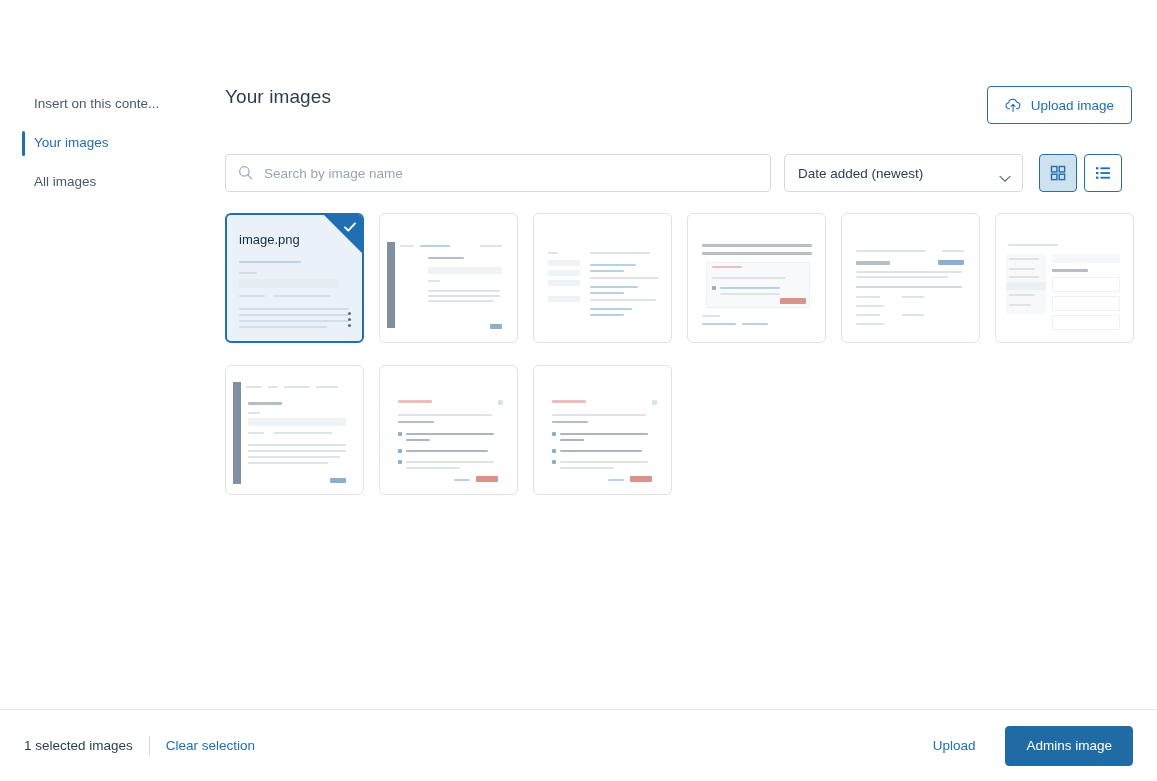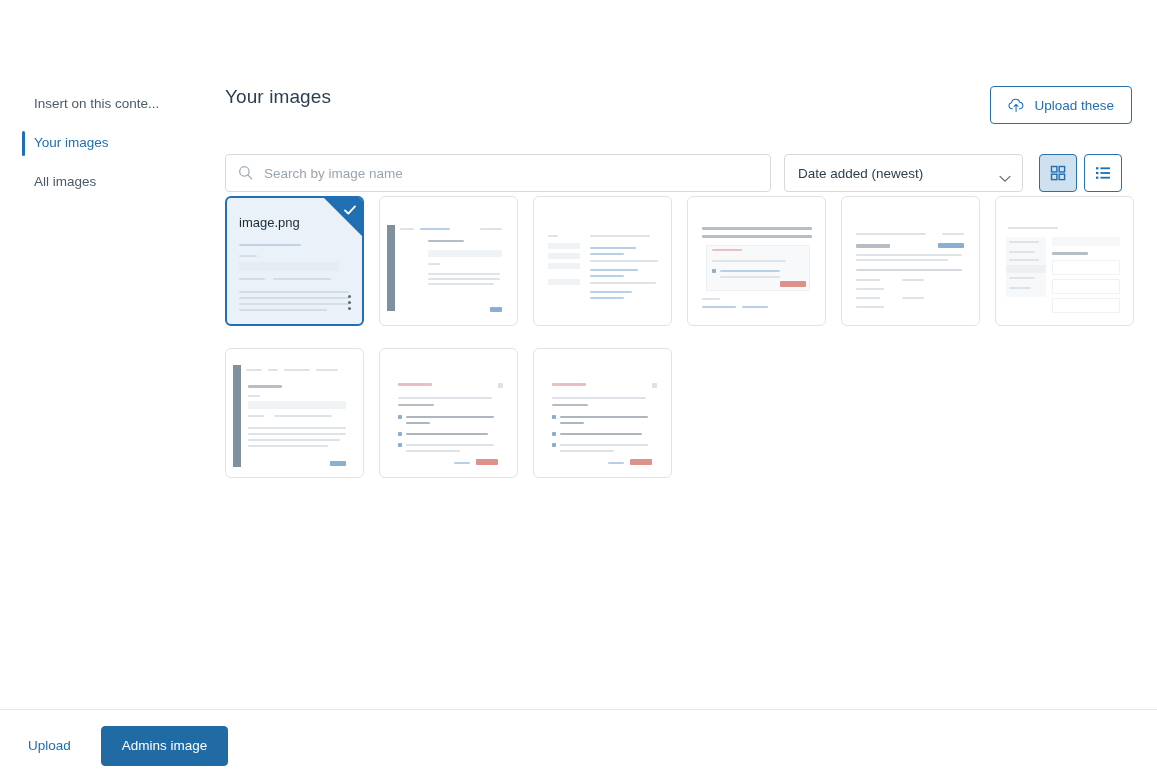--- a/index.html
+++ b/index.html
@@ -90,21 +90,21 @@
     width: 38px; height: 38px; border-radius: 4px; border: 1px solid #2a6eaa;
     background: #fff; display:flex; align-items:center; justify-content:center;
     cursor:pointer; color:#1f6fb2;
   }
   .vbtn.active { background: #cfe0ef; }
 
   .results { margin-top: 26px; font-size: 13.5px; color: #4a5a6a; }
 
   
   .grid {
-    margin-top: 4px;
+    margin-top: 21px;
     display: grid;
     grid-template-columns: repeat(6, 139px);
     gap: 22px 15px;
     text-align: center;
   }
   .card {
     position: relative; height: 130px; border-radius: 6px;
     border: 1px solid #dfe3e8; background: #fff; overflow: hidden; cursor: pointer;
   }
   .card.selected { border: 2px solid #1f6fb2; background: #eaf1f9; }
@@ -182,21 +182,21 @@
         <div>
           <div class="page-title">Your images</div>
         </div>
         <button class="upload-btn">
           <span>
             <svg width="17" height="15" viewBox="0 0 20 17" fill="none">
               <path d="M5.2 12.4H4.1A3.6 3.6 0 0 1 4.2 5.3a5 5 0 0 1 9.7-.6 3.9 3.9 0 0 1 .5 7.7h-1.2" stroke="#1f6fb2" stroke-width="1.2" stroke-linecap="round" stroke-linejoin="round"></path>
               <path d="M9.5 15.6V7.6 M9.5 7.3 L7.2 9.6 M9.5 7.3 L11.8 9.6" stroke="#1f6fb2" stroke-width="1.2" stroke-linecap="round" stroke-linejoin="round"></path>
             </svg>
           </span>
-          <span>Upload these</span>
+          <span>Upload image</span>
         </button>
       </div>
 
       <div class="controls">
         <div class="search-wrap">
           <span>
             <svg width="15" height="15" viewBox="0 0 16 16" fill="none">
               <circle cx="6.8" cy="6.8" r="5" stroke="#9aa5b1" stroke-width="1.3"></circle>
               <path d="M10.4 10.6 L14.6 14.8" stroke="#9aa5b1" stroke-width="1.3" stroke-linecap="round"></path>
             </svg>
@@ -418,19 +418,24 @@
             <div class="l lb" style="left:74px;top:113px;width:16px"></div>
             <div class="btnr" style="left:96px;top:110px;width:22px"></div>
           </div>
         </div>
 
       </div>
     </div>
   </div>
 
   <div class="modal-footer">
+    <div class="footer-left">
+      <span class="sel-count">1 selected images</span>
+      <span class="fdivider"></span>
+      <span class="clear-link">Clear selection</span>
+    </div>
     <div class="footer-right">
       <button class="cancel-btn">Upload</button>
       <button class="insert-btn">Admins image</button>
     </div>
   </div>
 
 </div>
 
 </body></html>

